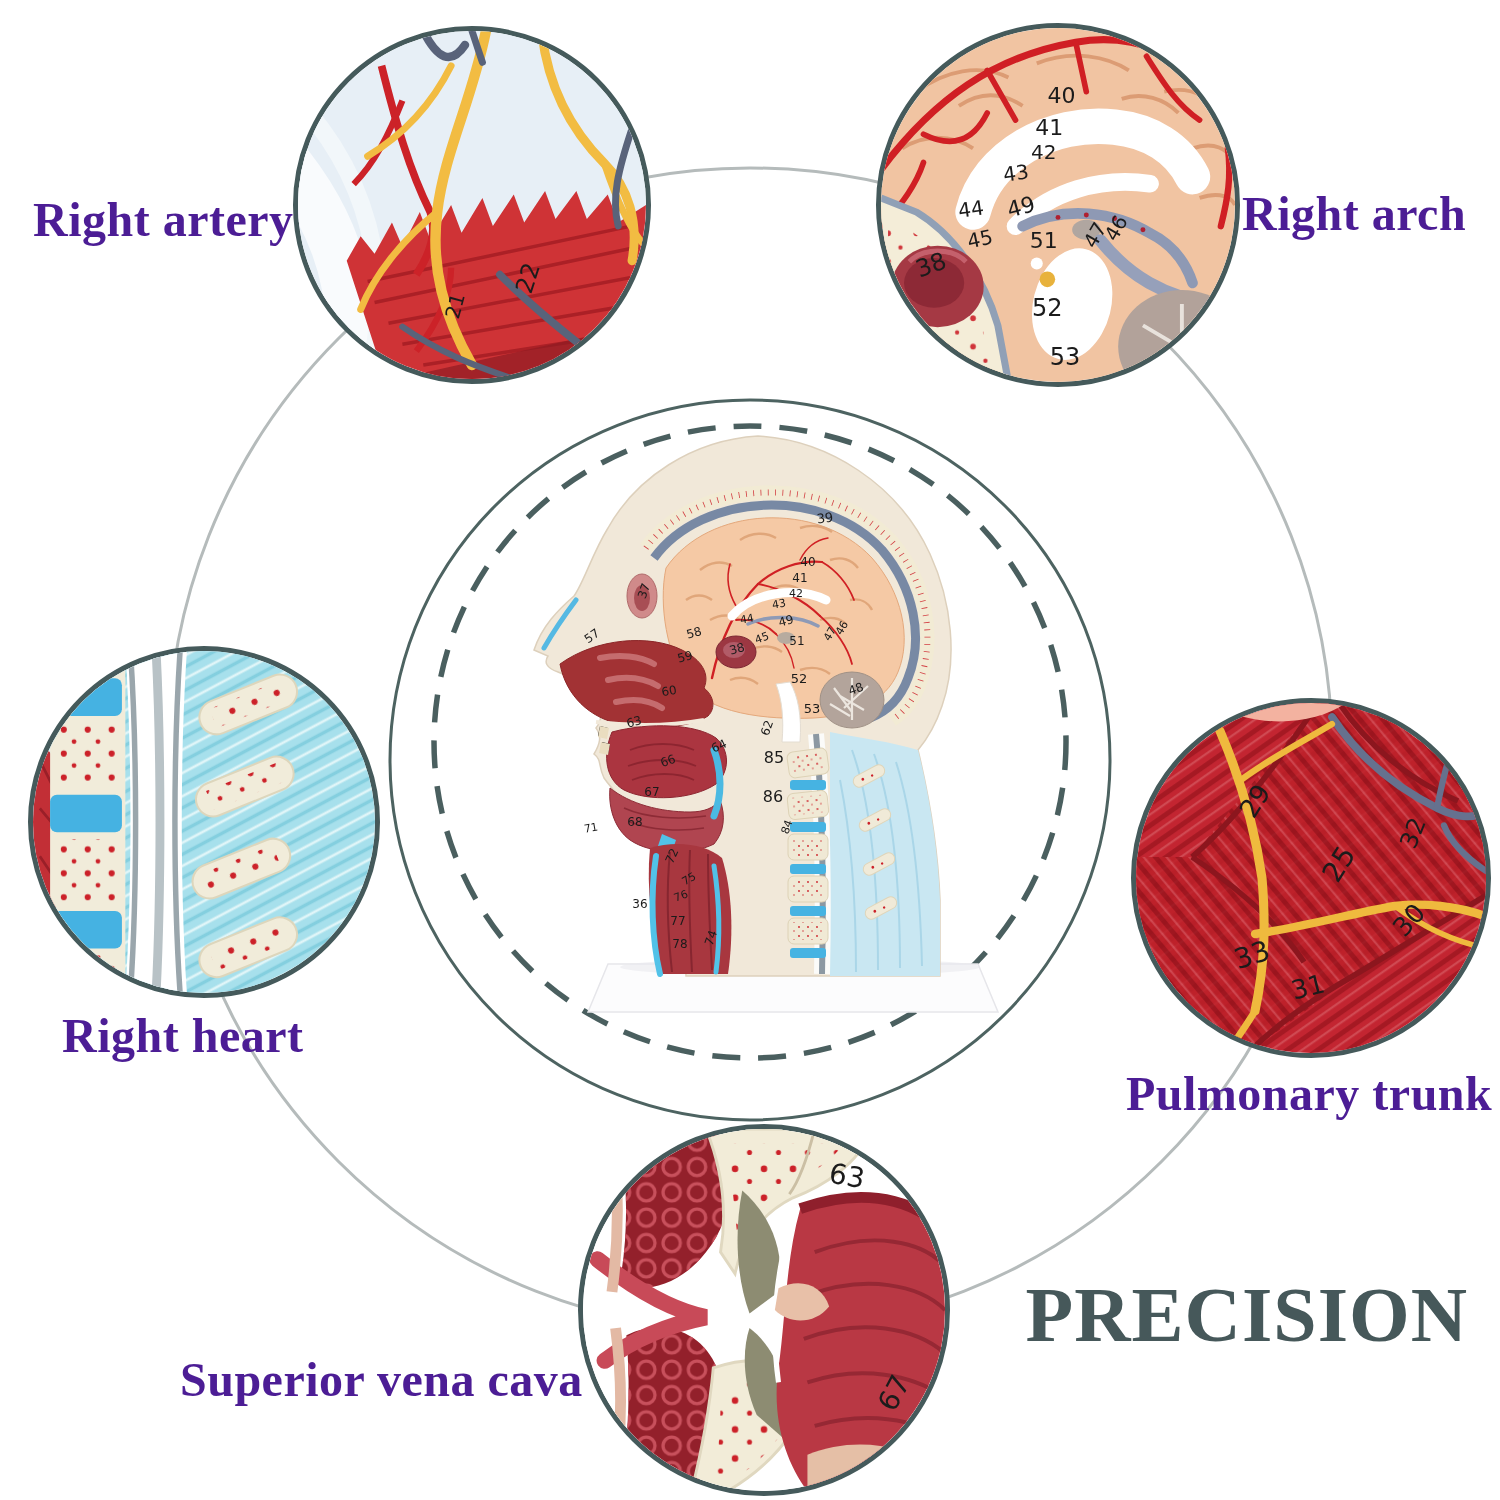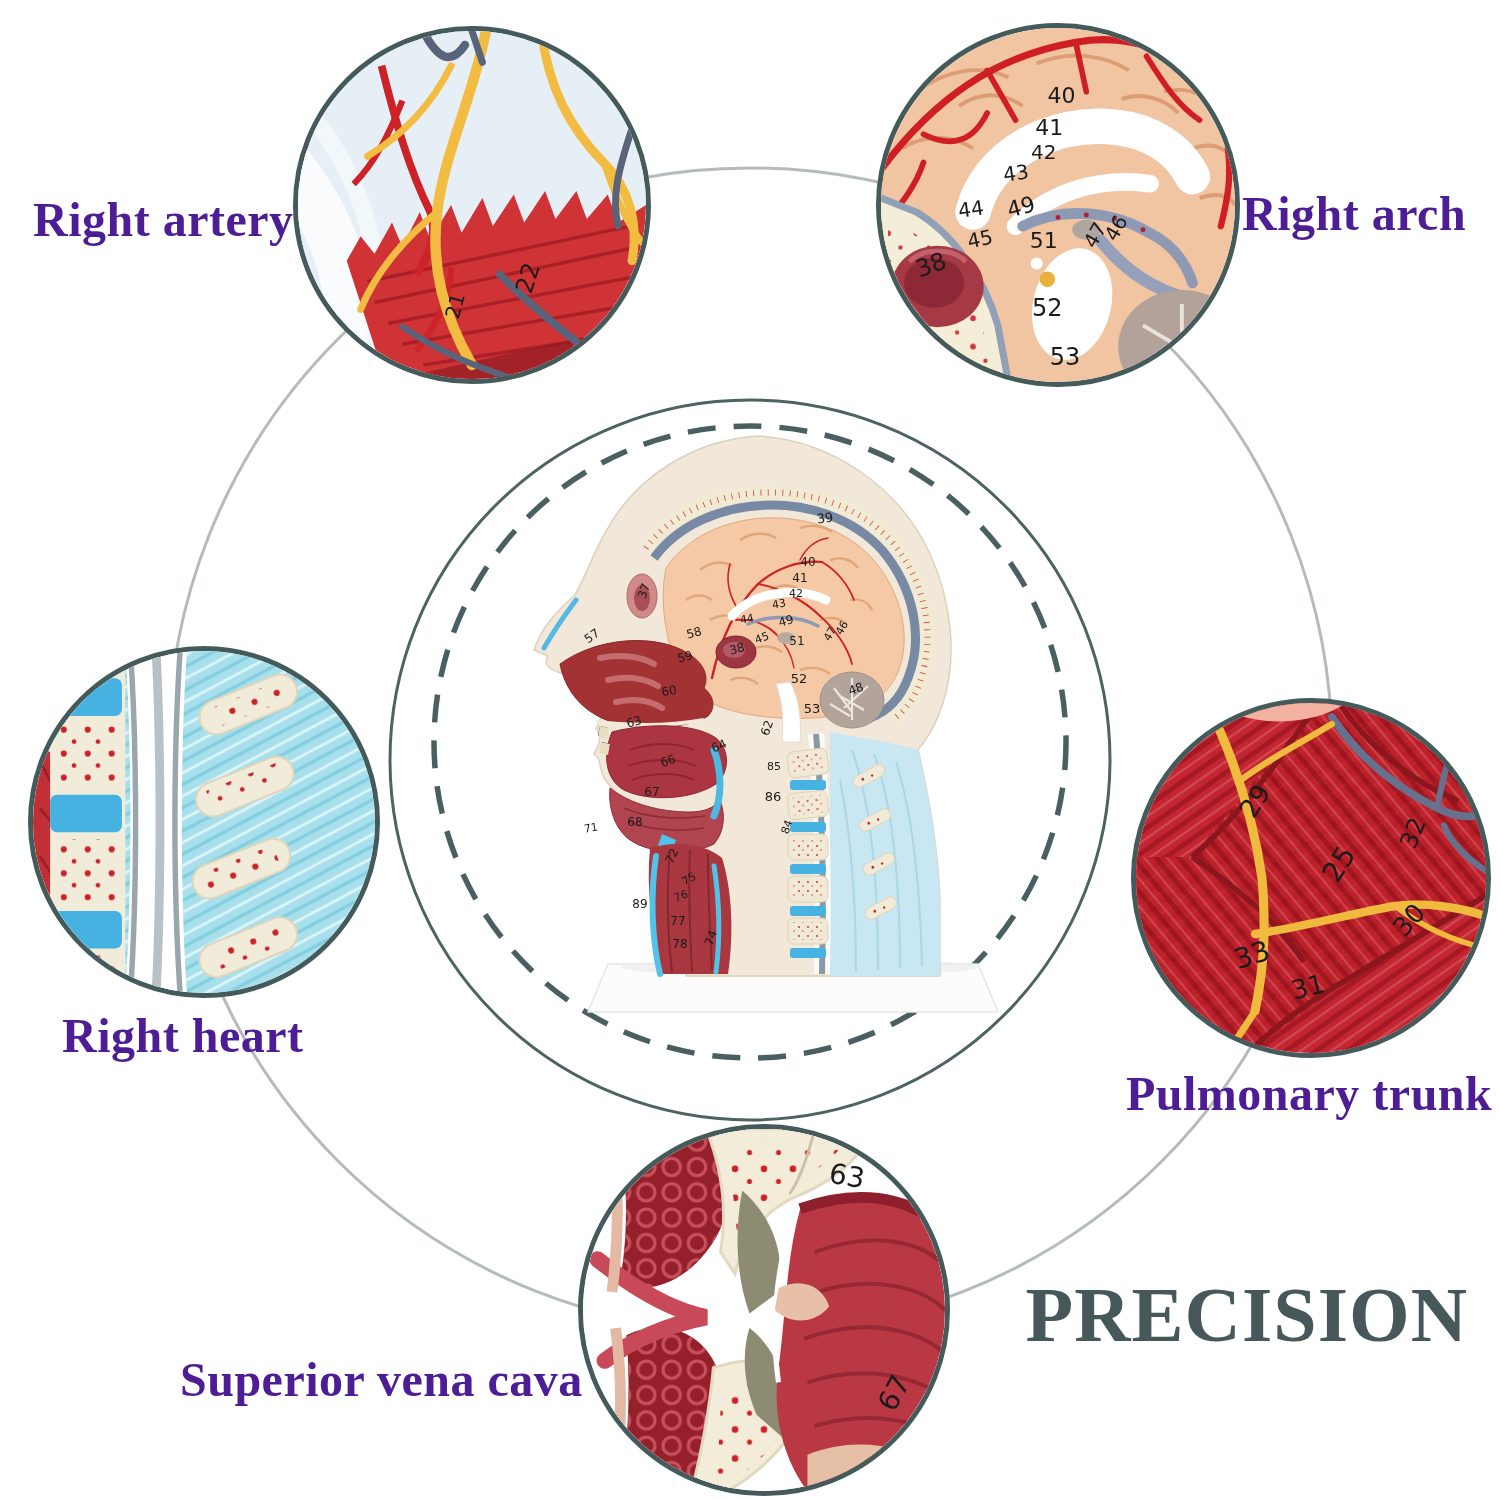--- a/index.html
+++ b/index.html
@@ -491,30 +491,30 @@
       <span class="anno" style="left: 62.4%; top: 48%; font-size: 13px; transform: translate(-50%, -50%) rotate(0deg);">53</span>
       <span class="anno" style="left: 28.8%; top: 28.5%; font-size: 12px; transform: translate(-50%, -50%) rotate(-70deg);">37</span>
       <span class="anno" style="left: 18.4%; top: 36%; font-size: 12px; transform: translate(-50%, -50%) rotate(-35deg);">57</span>
       <span class="anno" style="left: 38.8%; top: 35.5%; font-size: 12px; transform: translate(-50%, -50%) rotate(-15deg);">58</span>
       <span class="anno" style="left: 37%; top: 39.5%; font-size: 12px; transform: translate(-50%, -50%) rotate(-15deg);">59</span>
       <span class="anno" style="left: 33.8%; top: 45.2%; font-size: 12px; transform: translate(-50%, -50%) rotate(-10deg);">60</span>
       <span class="anno" style="left: 53.4%; top: 51.3%; font-size: 12px; transform: translate(-50%, -50%) rotate(-70deg);">62</span>
       <span class="anno" style="left: 26.8%; top: 50.3%; font-size: 12px; transform: translate(-50%, -50%) rotate(-15deg);">63</span>
       <span class="anno" style="left: 43.8%; top: 54.3%; font-size: 12px; transform: translate(-50%, -50%) rotate(-25deg);">64</span>
       <span class="anno" style="left: 33.6%; top: 56.8%; font-size: 12px; transform: translate(-50%, -50%) rotate(-20deg);">66</span>
-      <span class="anno" style="left: 54.8%; top: 56.2%; font-size: 11px; transform: translate(-50%, -50%) rotate(0deg); margin-top: 9px;">85</span>
+      <span class="anno" style="left: 54.8%; top: 56.2%; font-size: 16px; transform: translate(-50%, -50%) rotate(0deg);">85</span>
       <span class="anno" style="left: 30.4%; top: 62%; font-size: 12px; transform: translate(-50%, -50%) rotate(0deg);">67</span>
-      <span class="anno" style="left: 54.6%; top: 62.7%; font-size: 13px; transform: translate(-50%, -50%) rotate(0deg); text-align: center;">86</span>
+      <span class="anno" style="left: 54.6%; top: 62.7%; font-size: 16px; transform: translate(-50%, -50%) rotate(0deg); text-align: center;">86</span>
       <span class="anno" style="left: 27%; top: 67%; font-size: 12px; transform: translate(-50%, -50%) rotate(0deg);">68</span>
       <span class="anno" style="left: 18.2%; top: 68%; font-size: 11px; transform: translate(-50%, -50%) rotate(-10deg);">71</span>
       <span class="anno" style="left: 34.4%; top: 72.7%; font-size: 12px; transform: translate(-50%, -50%) rotate(-65deg);">72</span>
       <span class="anno" style="left: 57.4%; top: 67.8%; font-size: 11px; transform: translate(-50%, -50%) rotate(-70deg);">84</span>
       <span class="anno" style="left: 37.8%; top: 76.5%; font-size: 11px; transform: translate(-50%, -50%) rotate(-30deg);">75</span>
       <span class="anno" style="left: 36.2%; top: 79.3%; font-size: 11px; transform: translate(-50%, -50%) rotate(-20deg);">76</span>
-      <span class="anno" style="left: 28%; top: 80.7%; font-size: 12px; transform: translate(-50%, -50%) rotate(0deg);">89</span>
+      <span class="anno" style="left: 28%; top: 80.7%; font-size: 12px; transform: translate(-50%, -50%) rotate(0deg);">36</span>
       <span class="anno" style="left: 35.6%; top: 83.5%; font-size: 12px; transform: translate(-50%, -50%) rotate(0deg);">77</span>
       <span class="anno" style="left: 36%; top: 87.3%; font-size: 12px; transform: translate(-50%, -50%) rotate(0deg);">78</span>
       <span class="anno" style="left: 42.2%; top: 86.3%; font-size: 12px; transform: translate(-50%, -50%) rotate(-70deg);">74</span>
     </div>
 
   <div class="label" style="left:33px;top:192px;">Right artery</div>
   <div class="label" style="left:1242px;top:186px;">Right arch</div>
   <div class="label" style="left:62px;top:1008px;">Right heart</div>
   <div class="label" style="left:1126px;top:1066px;">Pulmonary trunk</div>
   <div class="label" style="left:180px;top:1316px;margin-top:36px;">Superior vena cava</div>

